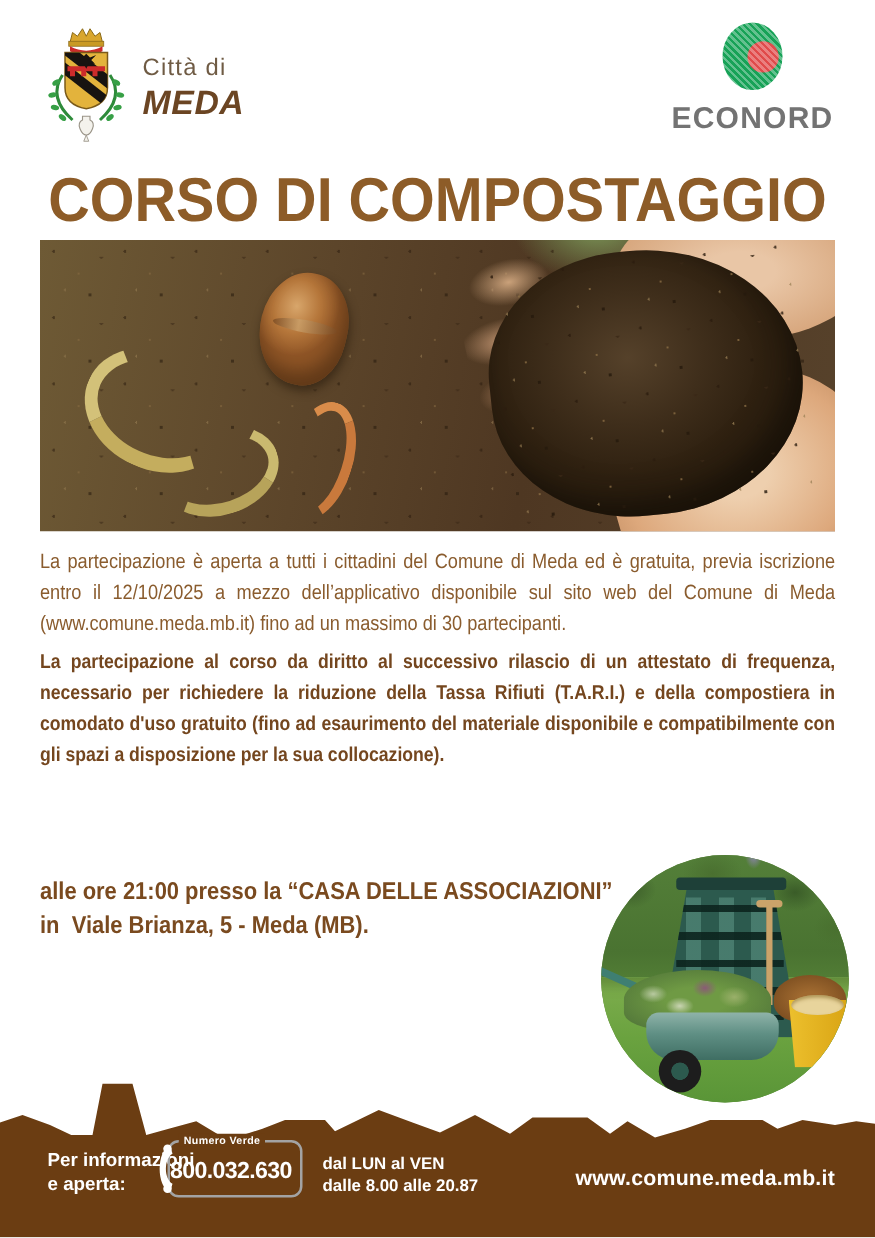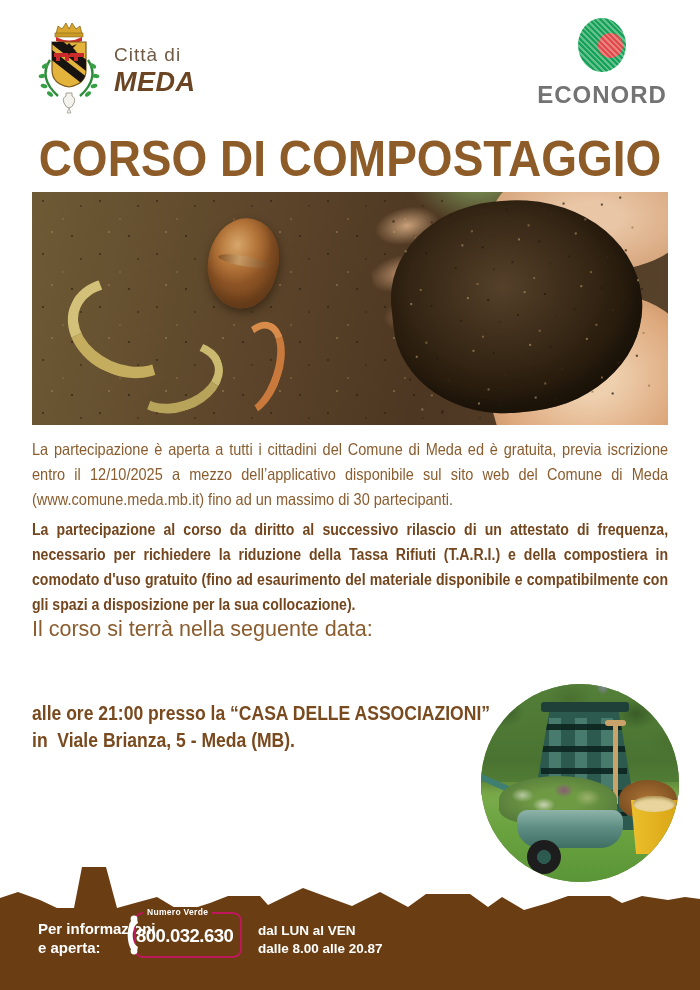--- a/index.html
+++ b/index.html
@@ -131,21 +131,21 @@
       border-radius:10px 10px 22px 22px; background:linear-gradient(180deg,#8fb3a9 0%,#5f8f84 45%,#3f6e63 100%); }
   .barrow-handle { position:absolute; left:-14px; top:98px; width:64px; height:6px; background:#3f7f72;
       border-radius:3px; transform:rotate(24deg); }
   .wheel { position:absolute; left:46px; top:156px; width:34px; height:34px; border-radius:50%;
       background:radial-gradient(#2c5a4e 0 28%, #1d1d1d 30% 100%); }
 
   
   .skyline { position:absolute; left:0; top:860px; width:700px; height:130px; z-index:2; }
   .footer-item { position:absolute; z-index:4; color:#ffffff; }
   .info-label { left:38px; top:919px; font-size:15px; font-weight:bold; line-height:19px; }
-  .phone-badge { left:134px; top:912px; width:108px; height:46px; border:2px solid #be185d; border-radius:9px; }
+  .phone-badge { left:134px; top:912px; width:108px; height:46px; border:2px solid #a3a3a3; border-radius:9px; }
   .nv-label { position:absolute; left:7px; top:-7px; font-size:8.5px; font-weight:bold; background:#6b3d12; padding:0 4px; letter-spacing:.3px; }
   .phone-number { position:absolute; left:0; right:0; top:11px; text-align:left; font-size:18.5px; font-weight:bold; letter-spacing:-0.5px; }
   .handset { position:absolute; left:-15px; top:1px; width:18px; height:40px; }
   .hours { left:258px; top:922px; font-size:13.5px; font-weight:bold; line-height:18px; }
   .website { right:32px; top:933px; font-size:17px; font-weight:bold; letter-spacing:.2px; }
 </style>
 </head>
 <body>
 
 <div class="poster">
@@ -212,21 +212,20 @@
     <div class="hand-top"></div>
     <div class="hand-palm"></div>
     <div class="hand-fingers"></div>
     <div class="soil-mound">
       <div class="speckle"></div>
     </div>
   </div>
 
   <p class="para p1">La partecipazione è aperta a tutti i cittadini del Comune di Meda ed è gratuita, previa iscrizione entro il 12/10/2025 a mezzo dell’applicativo disponibile sul sito web del Comune di Meda (www.comune.meda.mb.it) fino ad un massimo di 30 partecipanti.</p>
   <p class="para p2">La partecipazione al corso da diritto al successivo rilascio di un attestato di frequenza, necessario per richiedere la riduzione della Tassa Rifiuti (T.A.R.I.) e della compostiera in comodato d'uso gratuito (fino ad esaurimento del materiale disponibile e compatibilmente con gli spazi a disposizione per la sua collocazione).</p>
-  <p class="date-intro">Il corso si terrà nella seguente data:</p>
   <div class="venue">
     <div>alle ore 21:00 presso la “CASA DELLE ASSOCIAZIONI”</div>
     <div>in&nbsp; Viale Brianza, 5 - Meda (MB).</div>
   </div>
 
   <div class="circle-photo">
     <div class="hedge"></div>
     <div class="lawn"></div>
     <div class="composter">
       <div class="composter-vents"></div>
@@ -260,14 +259,15 @@
     </svg>
     <span class="nv-label">Numero Verde</span>
     <div class="phone-number">800.032.630</div>
   </div>
 
   <div class="footer-item hours">
     <div>dal LUN al VEN</div>
     <div>dalle 8.00 alle 20.87</div>
   </div>
 
+  <div class="footer-item website">www.comune.meda.mb.it</div>
 
 </div>
 
 </body></html>

